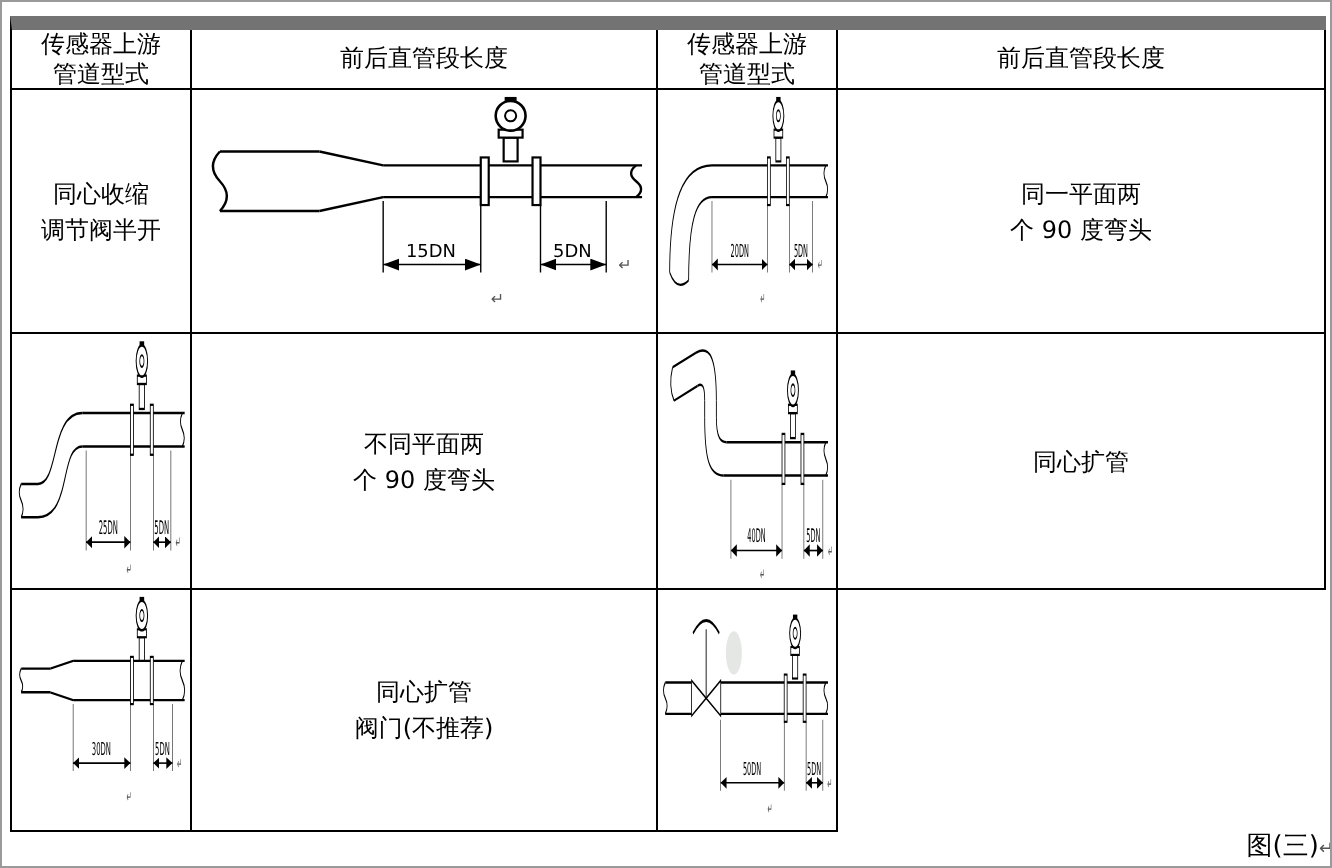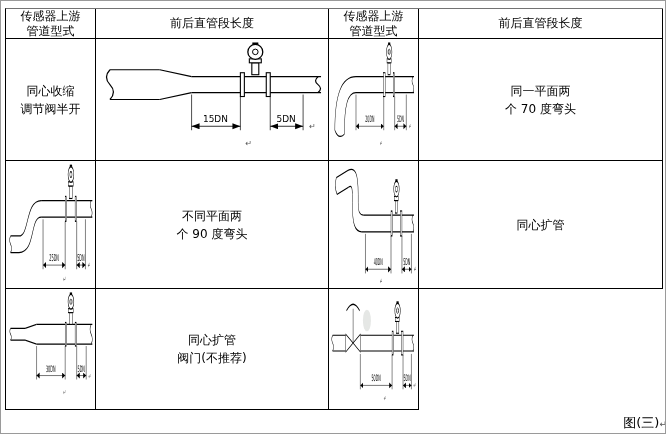--- a/index.html
+++ b/index.html
@@ -3,21 +3,21 @@
 <meta charset="utf-8">
 <style>
   *{box-sizing:border-box}
   body{margin:0;background:#fff}
   .page{position:relative;width:666px;height:434px;background:#fff;
         font-family:"DejaVu Sans","Liberation Sans",sans-serif;color:#000;
         border:1px solid #9a9a9a;overflow:hidden}
   .grid{position:absolute;left:4px;top:7px;display:grid;
         grid-template-columns:90px 233px 90px 244px;
         grid-template-rows:30px 122px 128px 121px;
-        border-top:1px solid #737373;border-left:1px solid #000}
+        border-top:7px solid #737373;border-left:1px solid #000}
   .cell{border-right:1px solid #000;border-bottom:1px solid #000;
         display:flex;align-items:center;justify-content:center;overflow:hidden;background:#fff}
   .txt{text-align:center;font-size:12px;line-height:1.5;white-space:pre-line;padding:1px}
   .head{font-size:12px;line-height:1.25}
   .diag{padding:0}
   .diag svg{display:block;width:100%;height:100%}
   .caption{position:absolute;left:0;top:413px;width:666px;text-align:right;font-size:13px}
   svg .p{fill:none;stroke:#000;stroke-width:1.2}
   svg .ext{stroke:#000;stroke-width:.7}
   svg .dim{stroke:#000;stroke-width:.8}
@@ -104,21 +104,21 @@
           <line class="dim" x1="180" y1="88" x2="212" y2="88" marker-start="url(#ar)" marker-end="url(#ar)"></line>
           <text class="dimt" x="112" y="84">20DN</text>
           <text class="dimt" x="196" y="84">5DN</text>
           <text class="mark" x="219" y="91">↵</text>
           <text class="mark" x="140" y="108">↵</text>
         </g>
       </svg>
     </div>
 
     <div class="cell txt">同一平面两
-个 70 度弯头</div>
+个 90 度弯头</div>
 
     <div class="cell diag">
       <svg viewBox="0 0 233 122" preserveAspectRatio="none">
         <g class="p">
           <path d="M12,72 q-5,4 0,8 q5,4 0,8"></path>
           <path d="M12,72 L34,72 M12,88 L34,88"></path>
           <path d="M34,72 C62,72 50,38 92,38"></path>
           <path d="M34,88 C78,88 62,54 92,54"></path>
           <path d="M92,38 L226,38 M92,54 L226,54"></path>
           <path d="M223,38 q-5,4 0,8 q5,4 0,8"></path>

